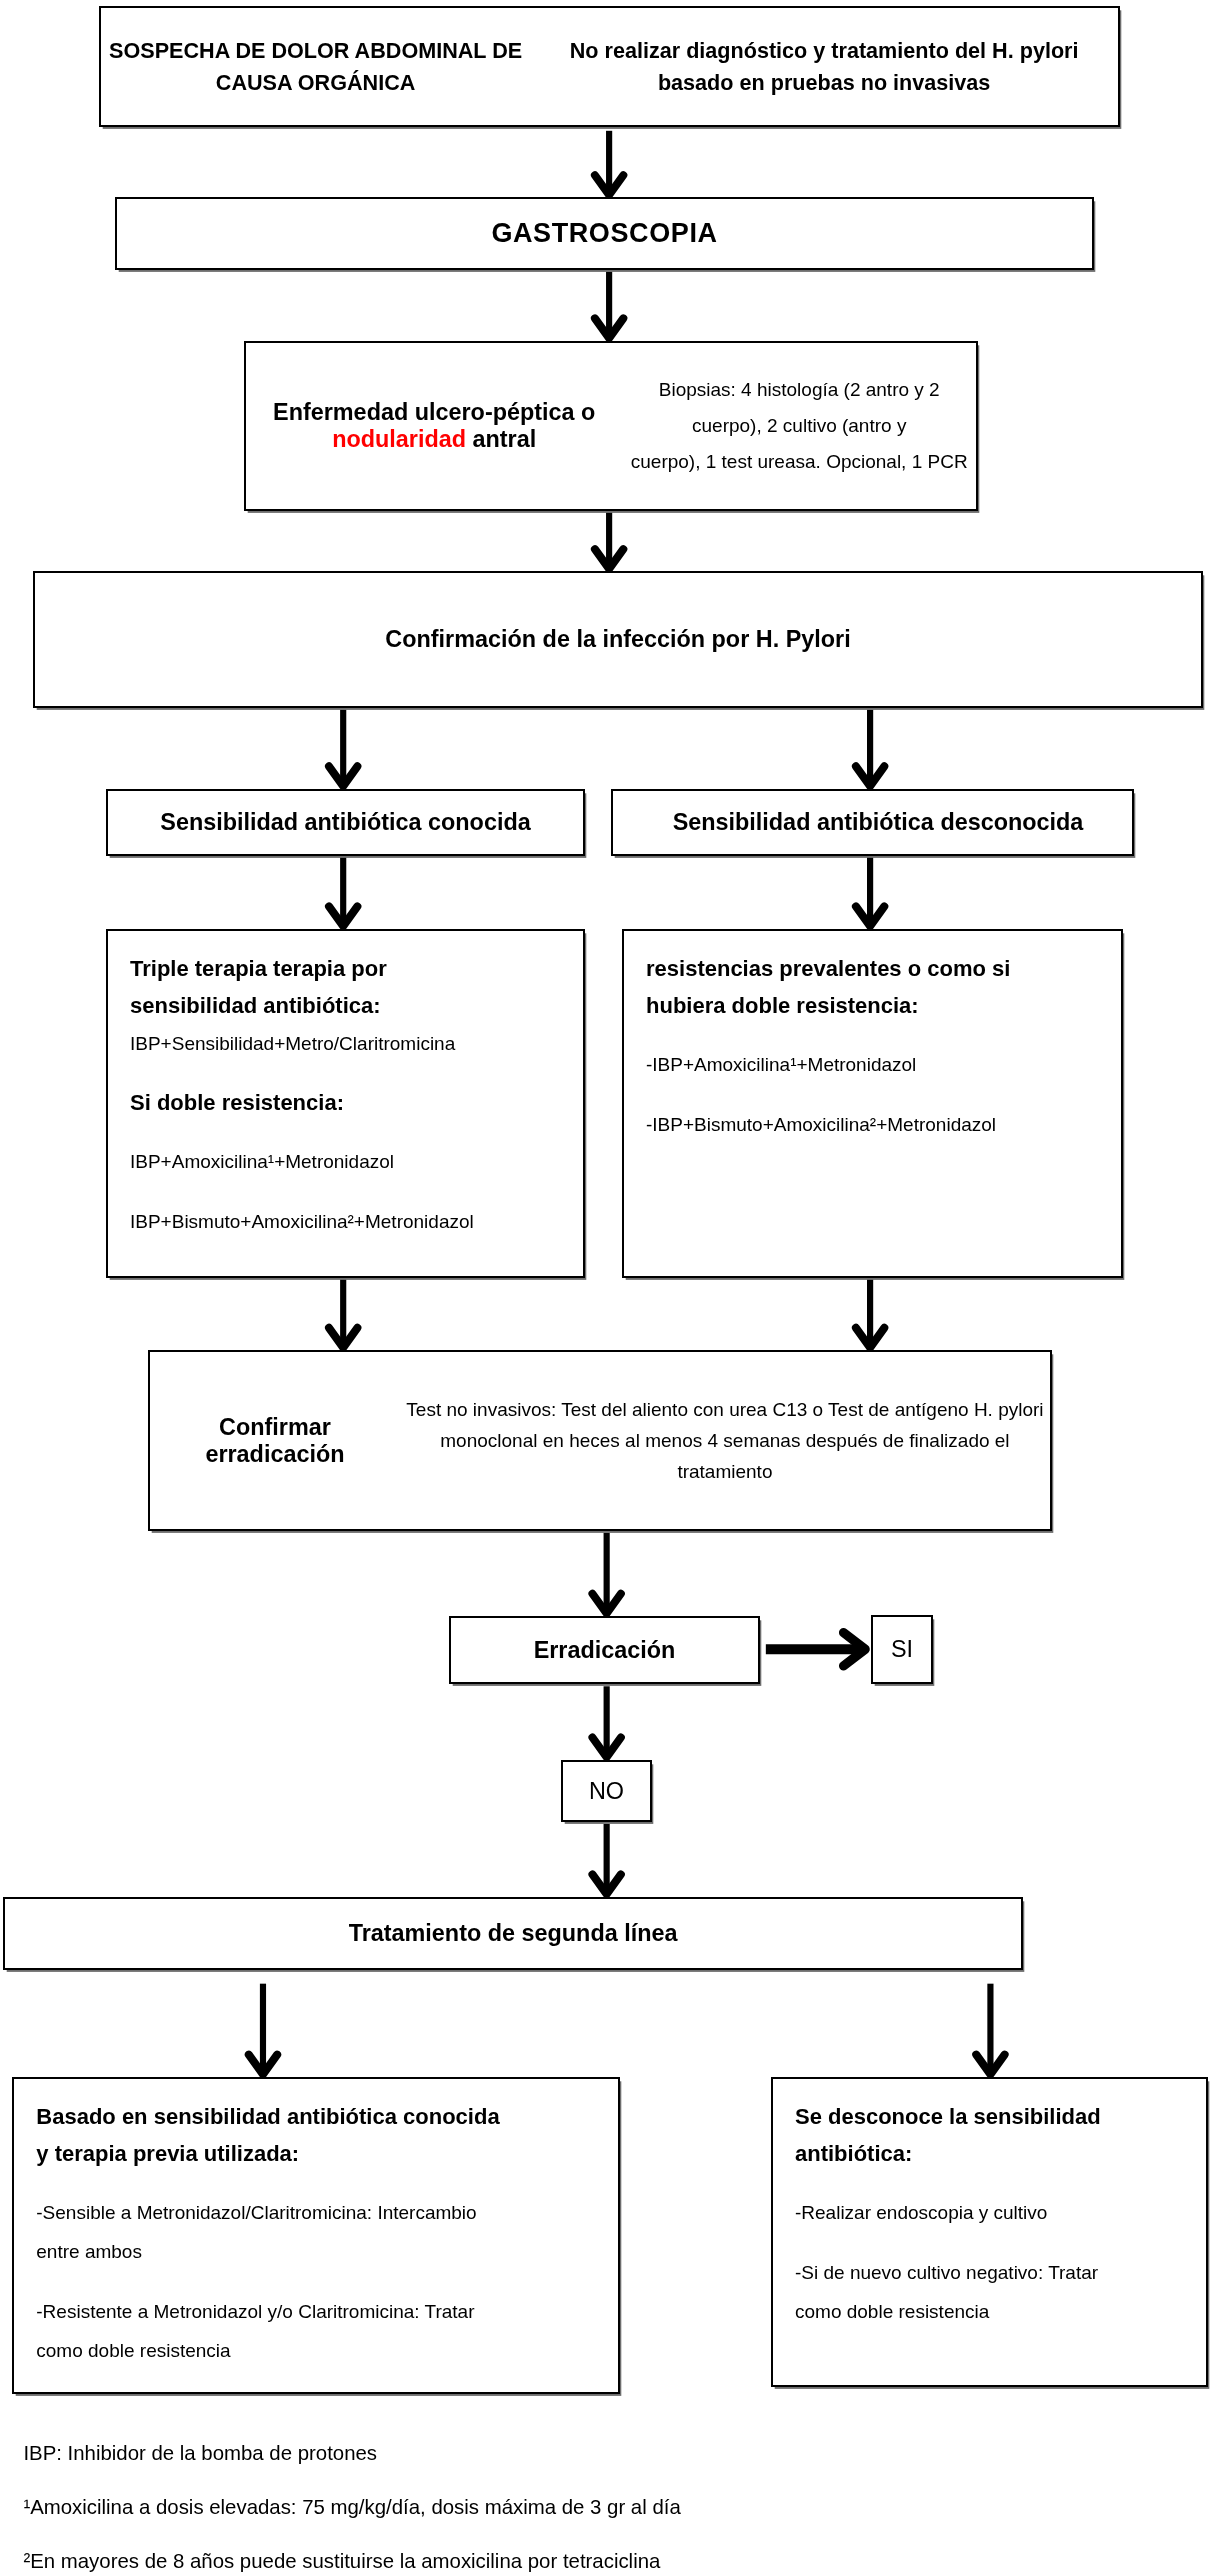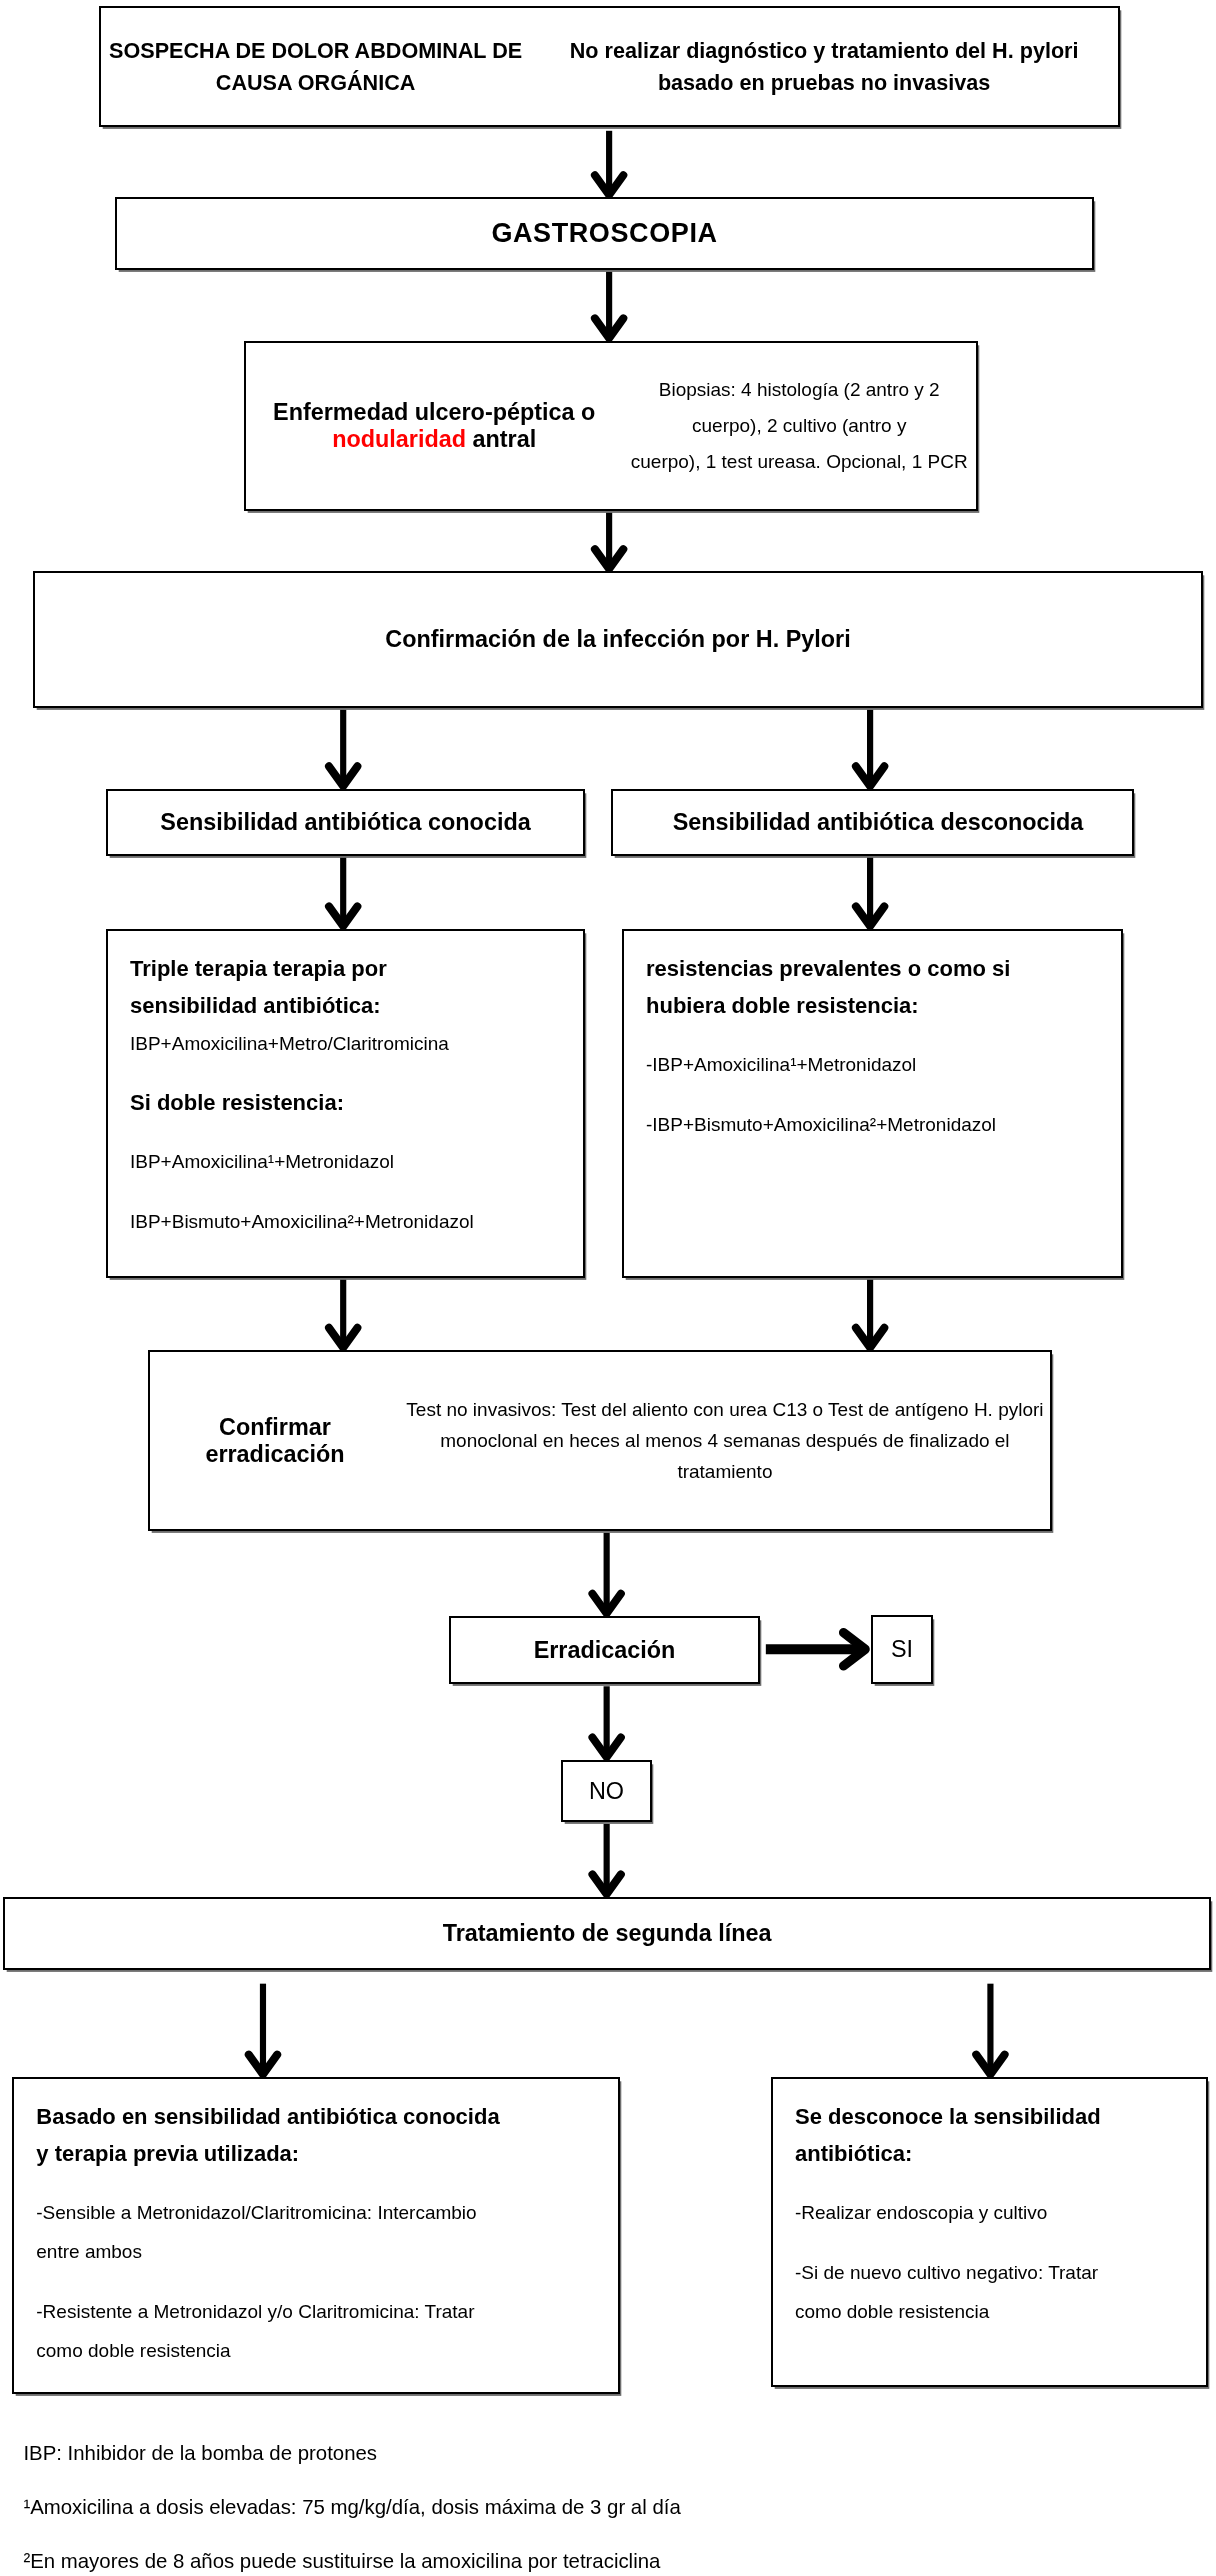--- a/index.html
+++ b/index.html
@@ -127,21 +127,21 @@
   <div class="bt t38">Sensibilidad antibiótica conocida</div>
 </div>
 
 <div class="box flex-center" style="left:611px;top:789px;width:523px;height:67px;padding-left:11px;">
   <div class="bt t38">Sensibilidad antibiótica desconocida</div>
 </div>
 
 <div class="box textcol" style="left:106px;top:929px;width:479px;height:349px;">
     <div class="ln b">Triple terapia terapia por</div>
     <div class="ln b">sensibilidad antibiótica:</div>
-    <div class="ln n">IBP+Amoxicilina+Metro/Claritromicina</div>
+    <div class="ln n">IBP+Sensibilidad+Metro/Claritromicina</div>
     <div class="ln gap"></div>
     <div class="ln b">Si doble resistencia:</div>
     <div class="ln gap"></div>
     <div class="ln n">IBP+Amoxicilina¹+Metronidazol</div>
     <div class="ln gap"></div>
     <div class="ln n">IBP+Bismuto+Amoxicilina²+Metronidazol</div>
   </div>
 
 <div class="box textcol" style="left:622px;top:929px;width:501px;height:349px;">
     <div class="ln b">resistencias prevalentes o como si</div>
@@ -165,21 +165,21 @@
 </div>
 
 <div class="box flex-center" style="left:871px;top:1615px;width:62px;height:69px;">
   <div class="t38">SI</div>
 </div>
 
 <div class="box flex-center" style="left:561px;top:1760px;width:91px;height:62px;">
   <div class="t38">NO</div>
 </div>
 
-<div class="box flex-center" style="left:3.1px;top:1897px;width:1208px;height:73px;">
+<div class="box flex-center" style="left:3.1px;top:1897px;width:1020px;height:73px;">
   <div class="bt t38">Tratamiento de segunda línea</div>
 </div>
 
 <div class="box textcol" style="left:12.3px;top:2077px;width:608px;height:317px;">
     <div class="ln b">Basado en sensibilidad antibiótica conocida</div>
     <div class="ln b">y terapia previa utilizada:</div>
     <div class="ln gap"></div>
     <div class="ln n">-Sensible a Metronidazol/Claritromicina: Intercambio</div>
     <div class="ln n">entre ambos</div>
     <div class="ln gap"></div>

